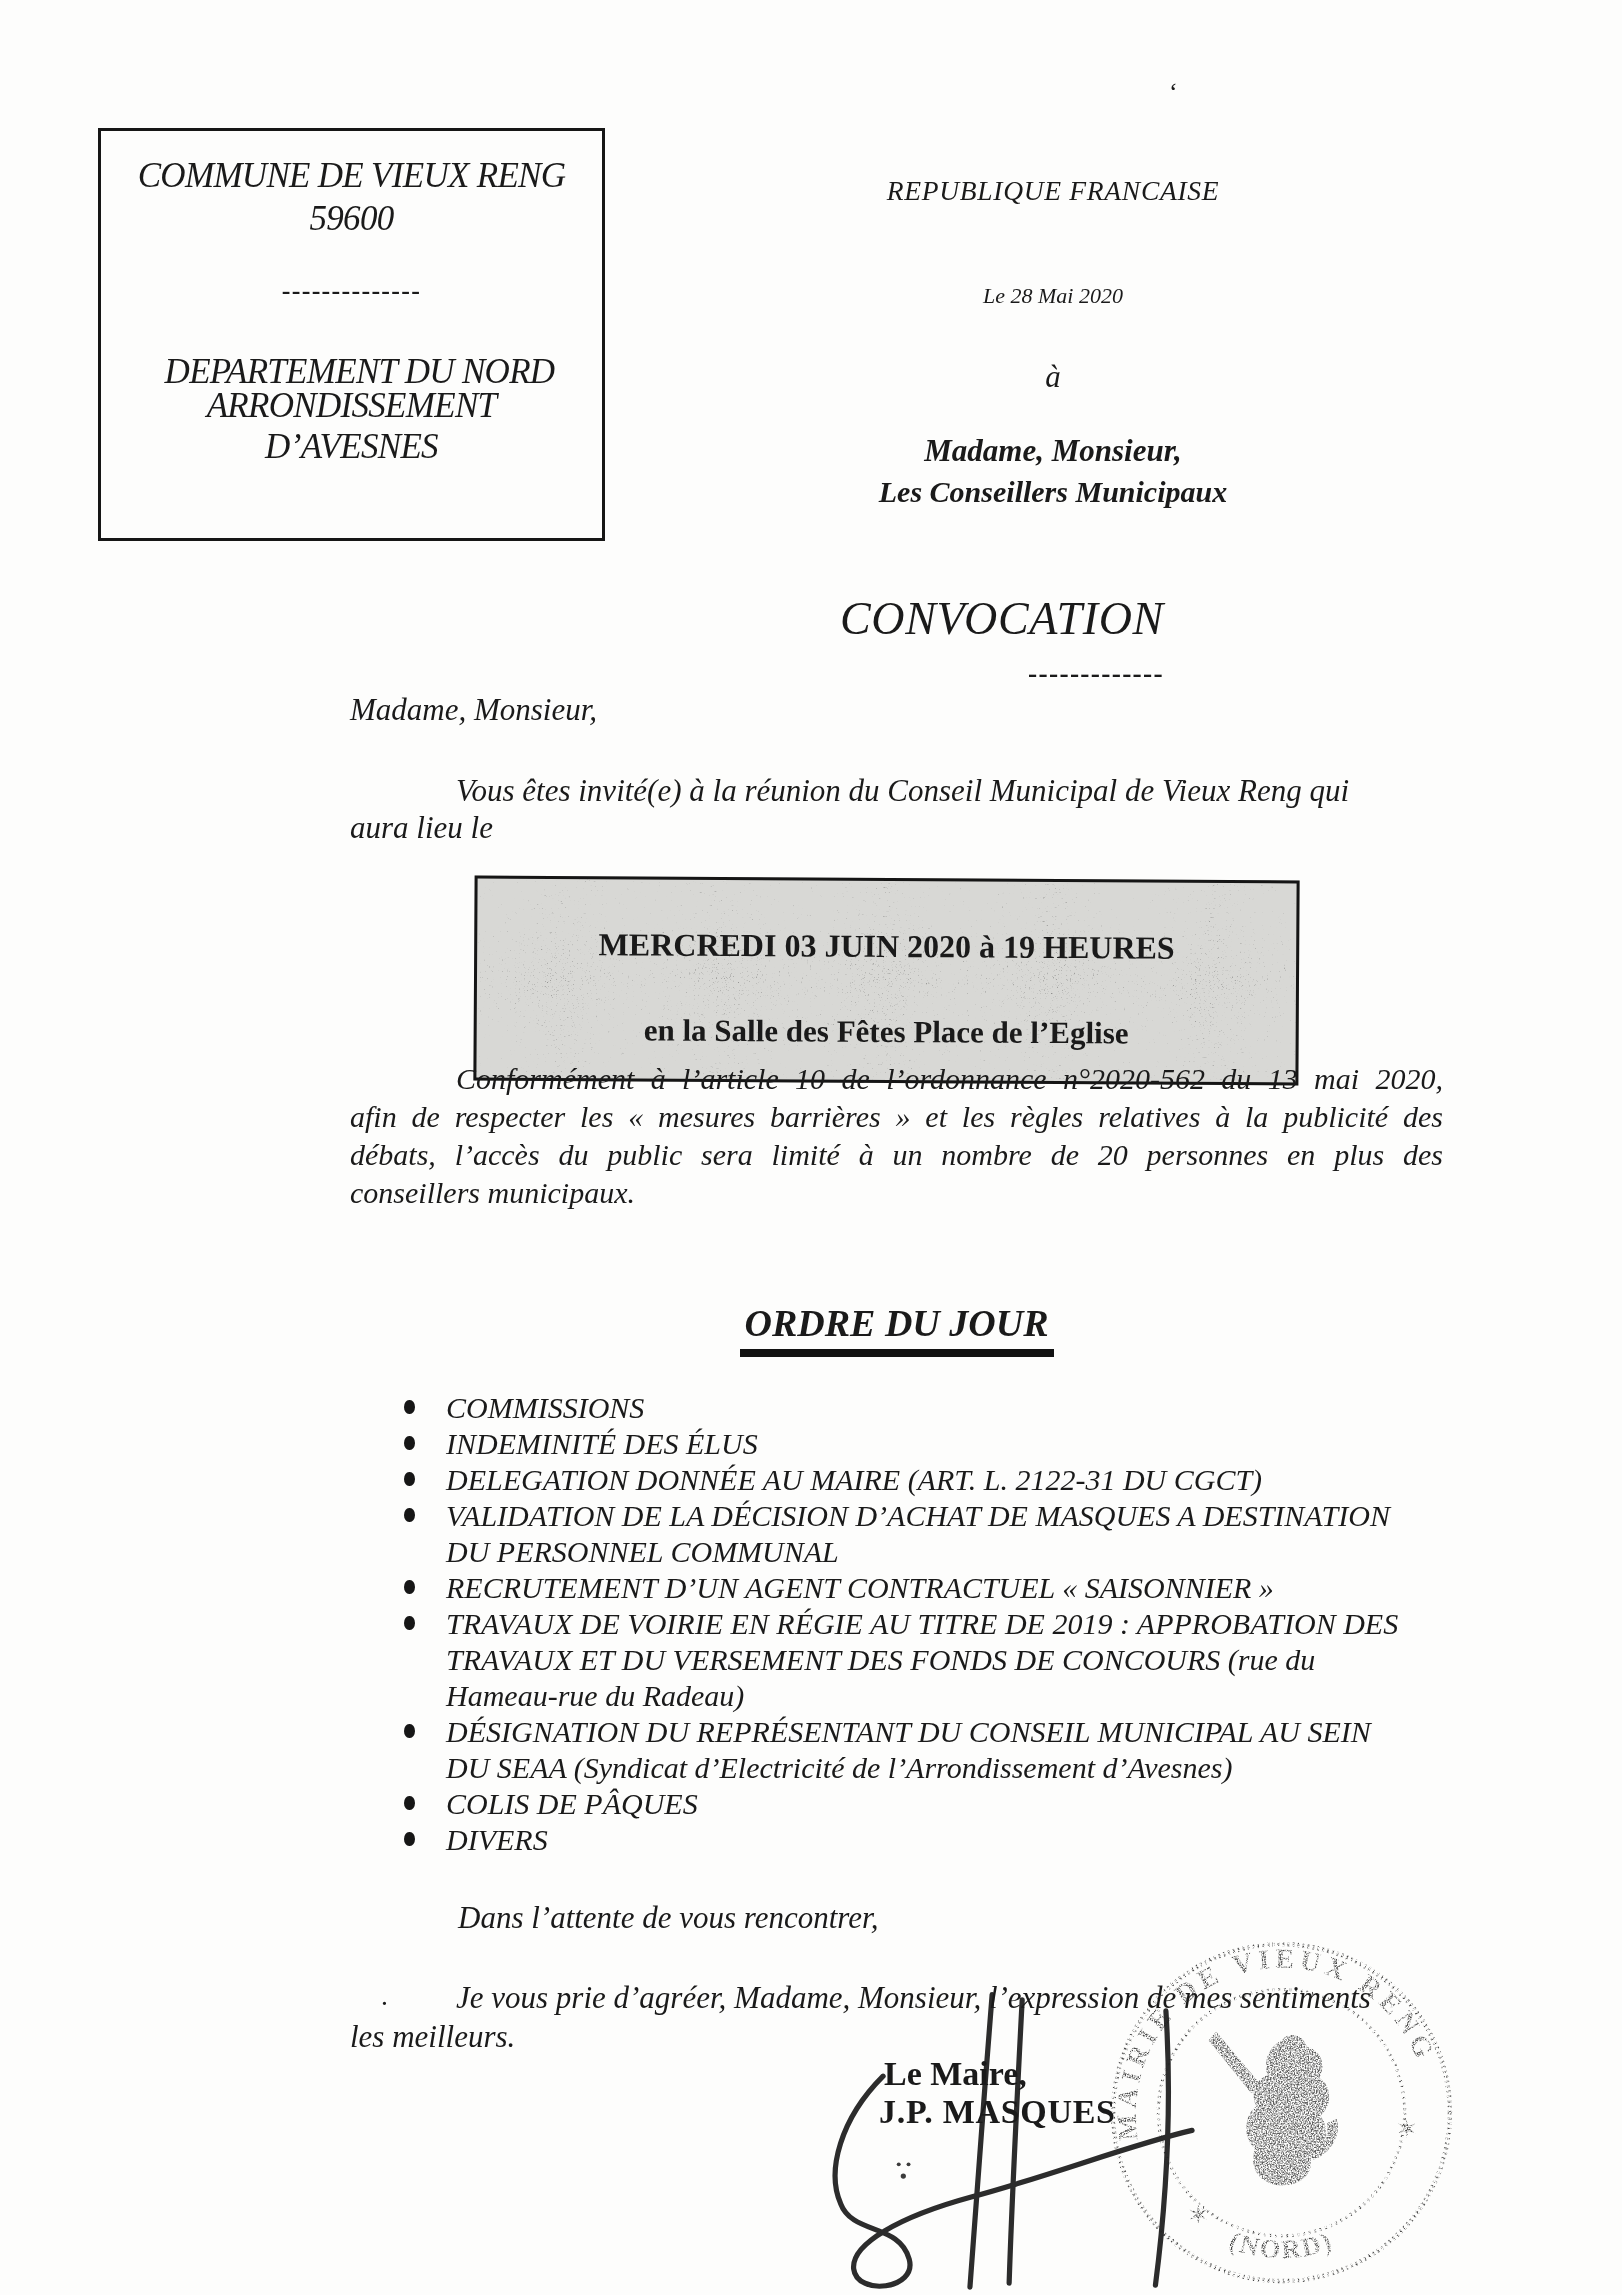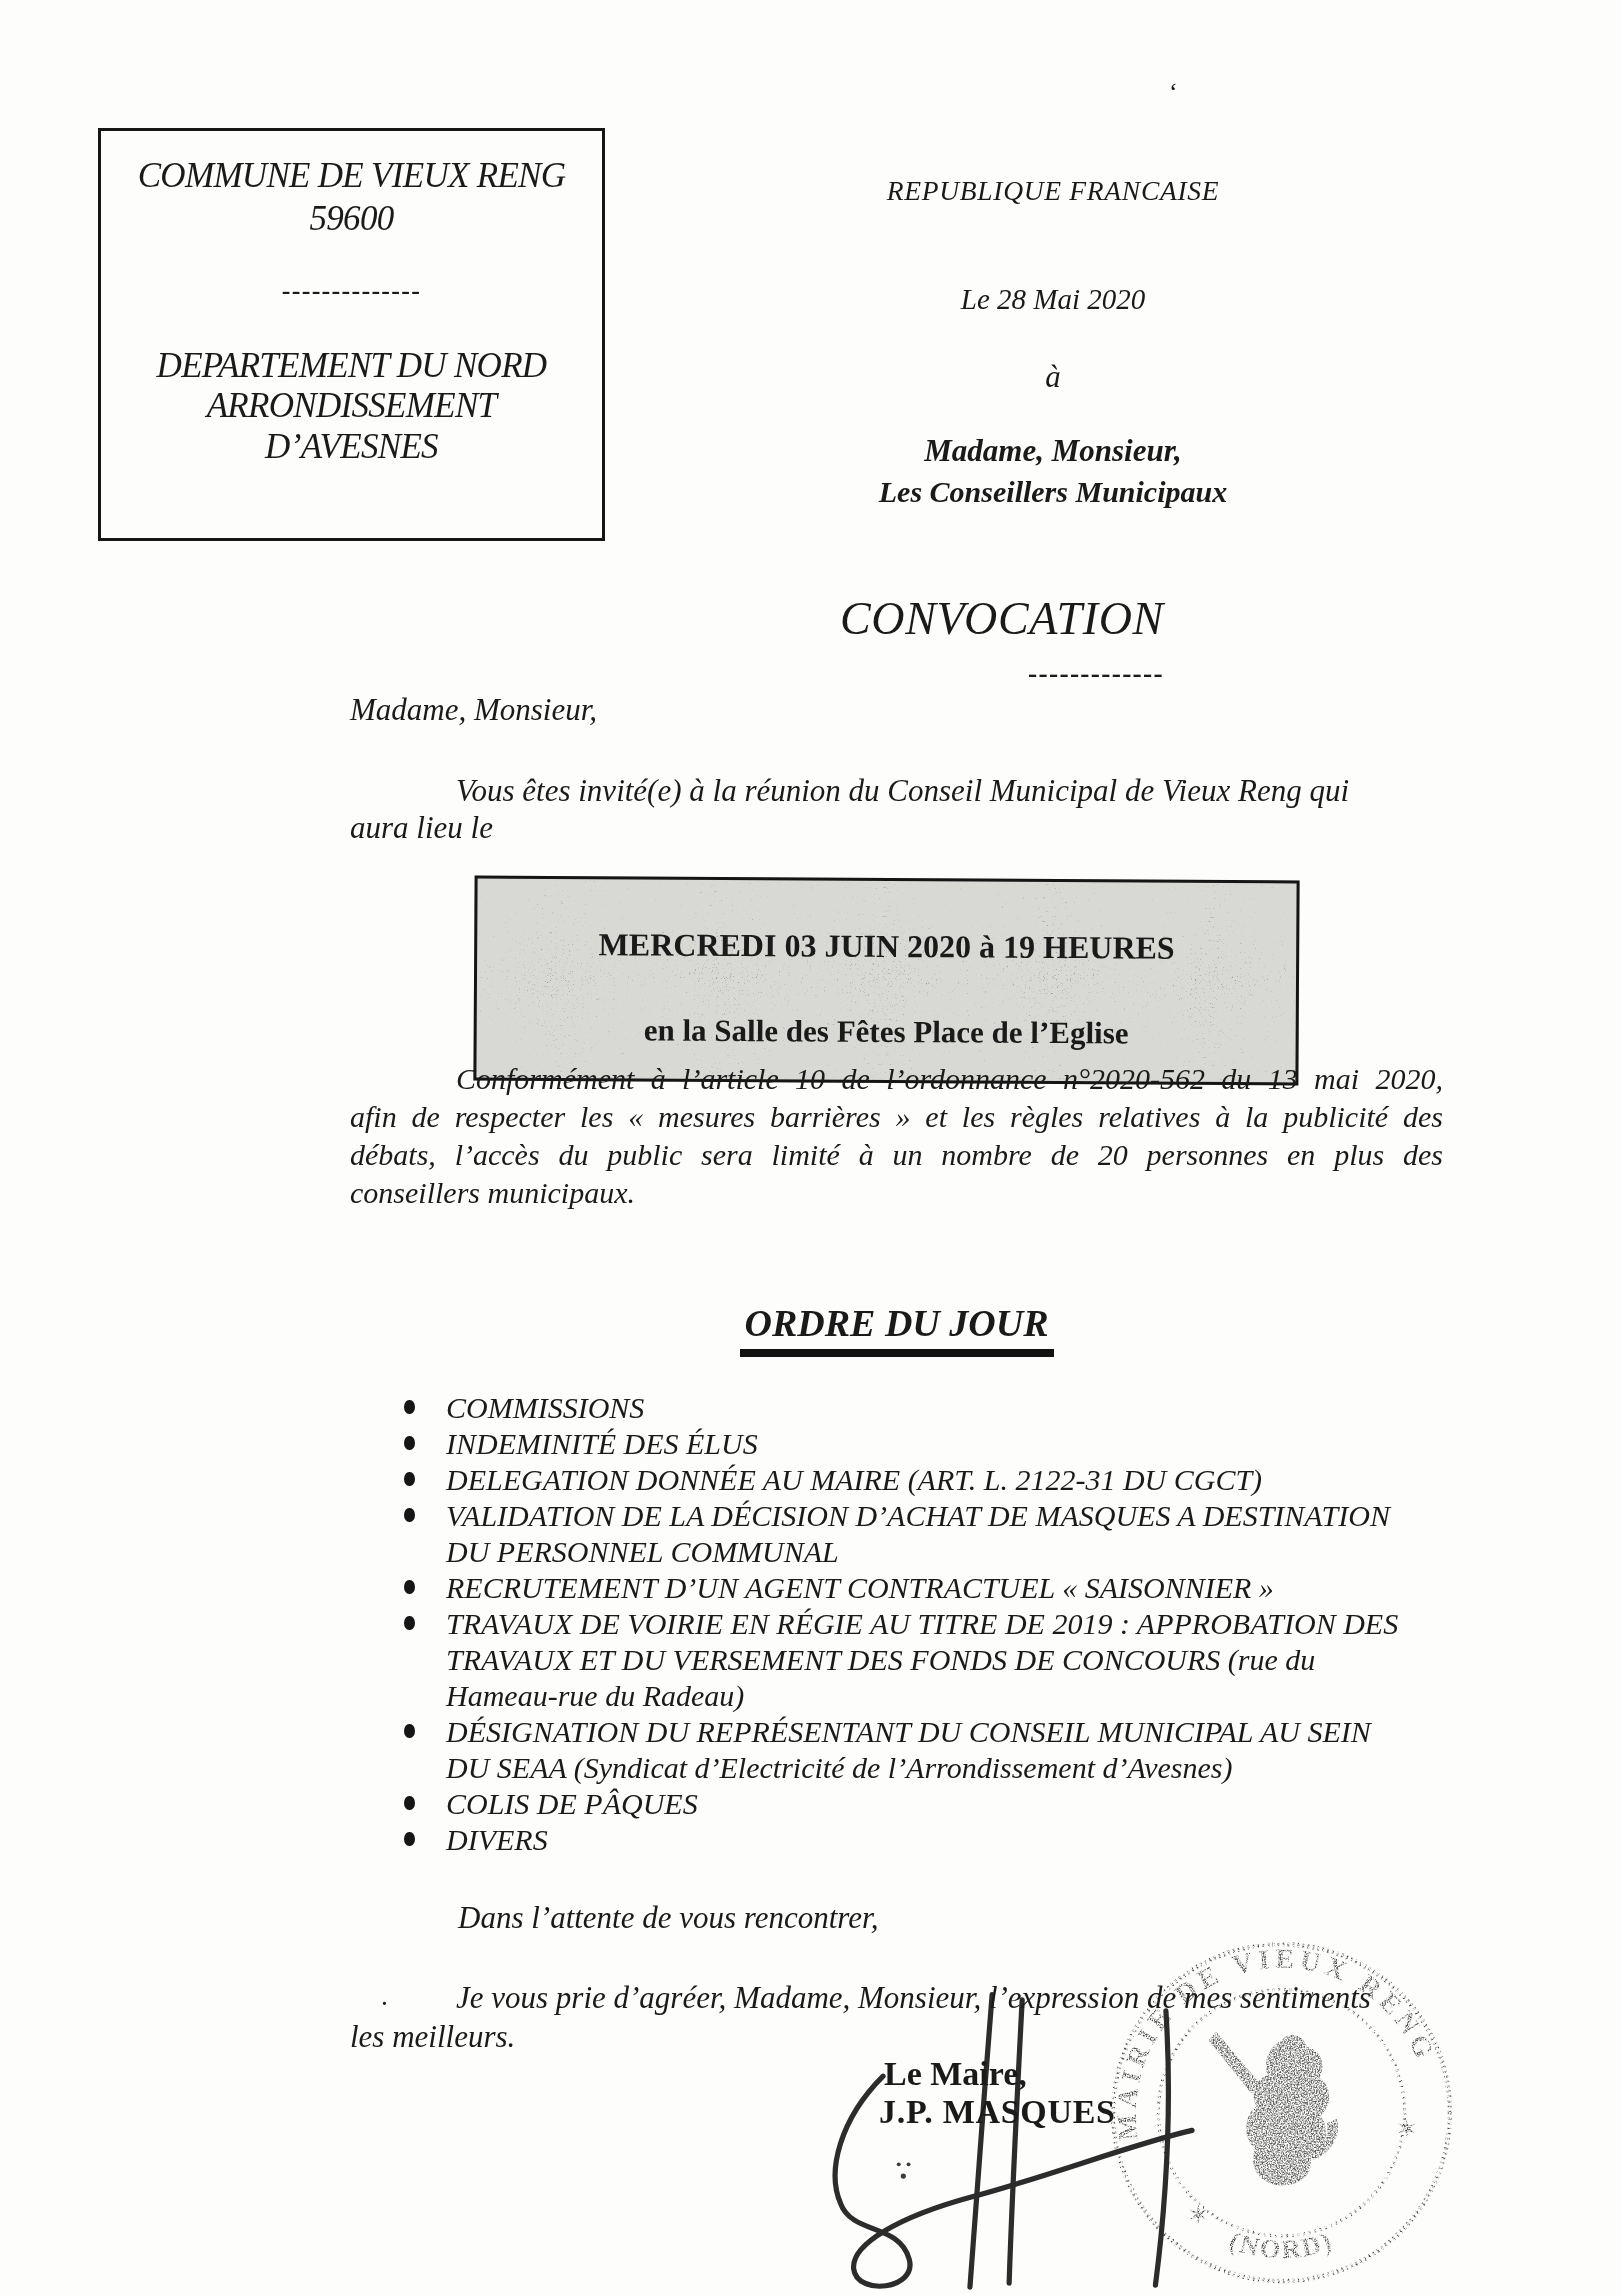--- a/index.html
+++ b/index.html
@@ -9,29 +9,29 @@
     font-family:"Liberation Serif","DejaVu Serif",serif;
   }
   .abs{position:absolute;}
 
   
   .lh-box{left:98px;top:128px;width:501px;height:407px;border:3.3px solid #161616;}
   .lh-line{position:absolute;left:0;width:100%;text-align:center;font-style:italic;font-size:35px;letter-spacing:-0.7px;white-space:nowrap;}
   .lh-commune{top:25px;}
   .lh-cp{top:68px;}
   .lh-sep{top:145px;font-weight:bold;font-style:normal;font-size:26px;letter-spacing:1.3px;}
-  .lh-d1{top:215px;}
+  .lh-d1{top:221px;margin-left:8px;}
   .lh-d2{top:255px;}
   .lh-d3{top:296px;}
 
   
   .hdr{left:752px;top:175px;width:602px;height:340px;}
   .hdr div{position:absolute;left:0;width:100%;text-align:center;white-space:nowrap;}
   .hdr-rep{top:0;font-style:italic;font-size:27.5px;letter-spacing:0.7px;}
-  .hdr-date{top:108px;font-style:italic;font-size:29px;}
+  .hdr-date{top:108px;font-style:italic;font-size:22px;}
   .hdr-a{top:184px;font-style:italic;font-size:31px;}
   .hdr-rcp1{top:258px;font-style:italic;font-weight:bold;font-size:31px;}
   .hdr-rcp2{top:300px;font-style:italic;font-weight:bold;font-size:30px;}
 
   
   .title-wrap{left:641px;top:592px;width:523px;text-align:right;}
   .title-main{font-style:italic;font-size:46px;letter-spacing:0.7px;white-space:nowrap;}
   .title-dashes{margin-top:11.8px;font-weight:bold;font-size:27.5px;letter-spacing:1.3px;}
 
   .salutation{left:350px;top:692px;font-style:italic;font-size:31px;white-space:nowrap;}

